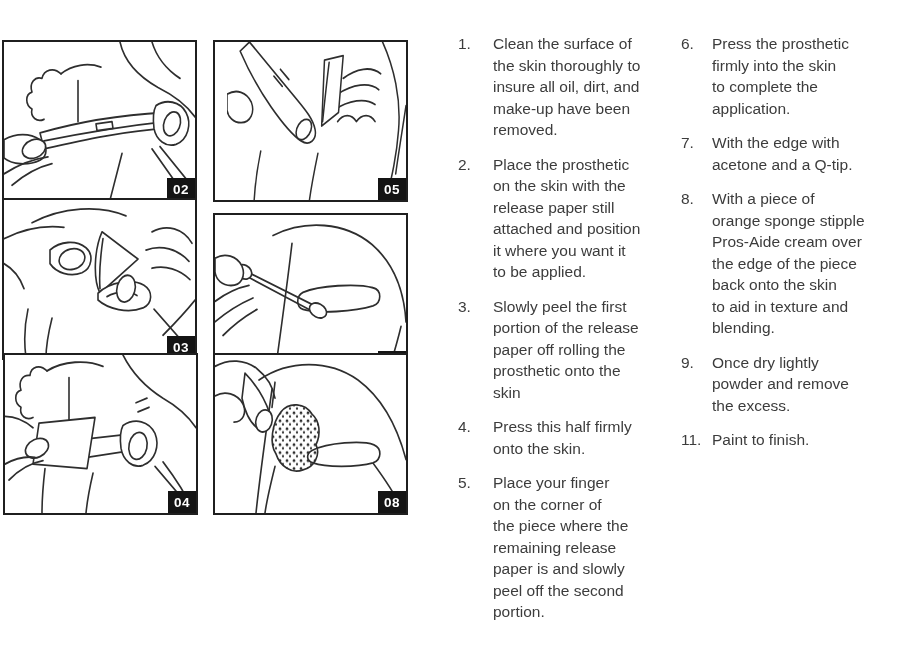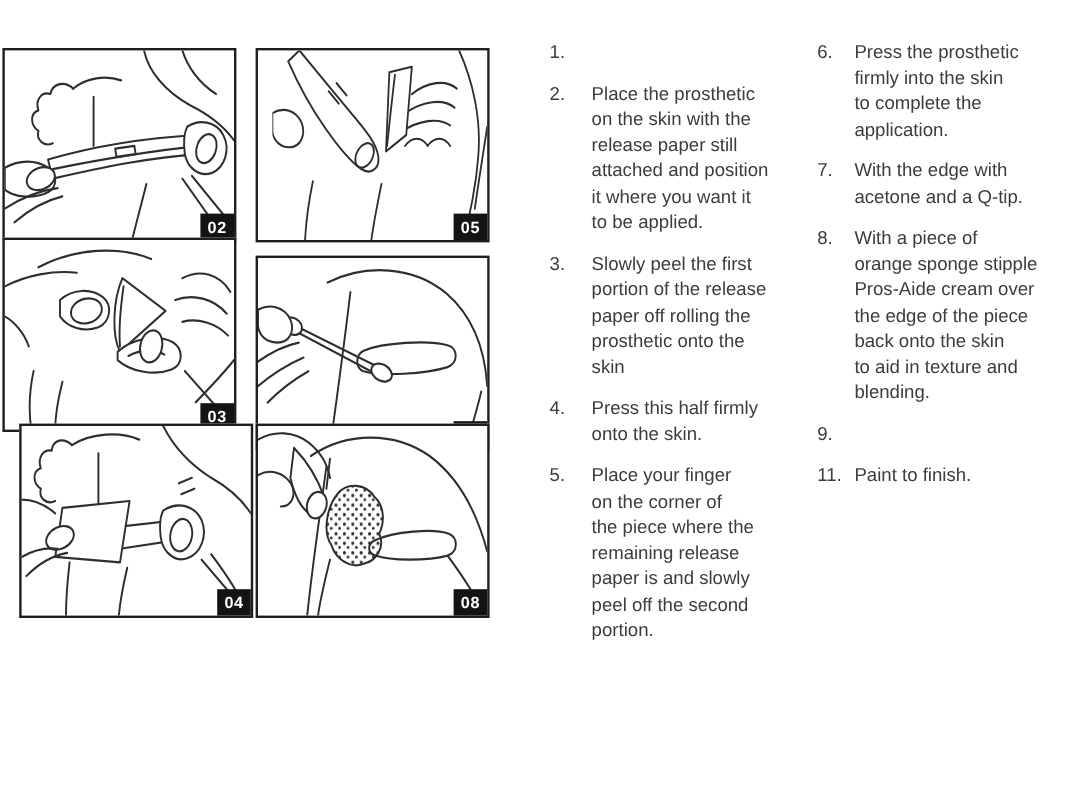--- a/index.html
+++ b/index.html
@@ -139,21 +139,21 @@
       <ellipse class="wh" cx="103" cy="84" rx="9" ry="6" transform="rotate(24 103 84)"></ellipse>
       <ellipse class="wh" cx="29" cy="50" rx="8" ry="6" transform="rotate(24 29 50)"></ellipse>
       <path class="wh" d="M0,38 C10,33 22,36 27,45 C31,54 26,62 16,62 C7,62 1,57 0,50 Z"></path>
       <path d="M0,76 C11,69 23,64 34,62"></path>
       <path d="M0,94 C12,85 25,78 38,73"></path>
       <path d="M8,106 C18,97 30,89 42,83"></path>
     </svg>
     <figcaption class="badge">07</figcaption>
   </figure>
 
-  <figure class="panel art" style="left:16px; top:353px;">
+  <figure class="panel art" style="left:3px; top:353px;">
     <svg viewBox="0 0 191 139" preserveAspectRatio="none">
       <path d="M42,14 C35,8 26,10 25,18 C18,17 13,23 16,31 C9,33 9,42 16,46 C14,53 21,58 28,55"></path>
       <path d="M42,14 C58,5 82,4 98,10"></path>
       <path d="M64,20 L64,62"></path>
       <path d="M118,0 C126,14 140,28 158,38 C174,46 185,56 191,64"></path>
       <path d="M131,42 l11,-4 M133,50 l11,-4"></path>
       <path class="wh" d="M80,74 L140,68 L142,82 L82,90 Z"></path>
       <path class="wh" d="M118,62 C130,55 144,58 150,69 C155,80 150,93 138,97 C128,100 118,93 116,82 C115,75 115,67 118,62 Z"></path>
       <ellipse class="wh" cx="133" cy="80" rx="9" ry="12" transform="rotate(14 133 80)"></ellipse>
       <path class="wh" d="M34,60 L90,55 L82,100 L28,96 Z"></path>
@@ -188,20 +188,25 @@
       <path class="wh" d="M97,84 C113,77 147,75 159,79 C167,82 167,92 158,95 C142,99 110,99 98,95 C91,93 91,87 97,84 Z"></path>
       <path class="sp" d="M66,50 C74,41 90,42 97,52 C105,58 106,70 101,79 C106,88 99,99 88,101 C77,105 65,98 61,87 C54,78 57,60 66,50 Z"></path>
       <path d="M60,98 C56,112 52,126 50,139"></path>
     </svg>
     <figcaption class="badge">08</figcaption>
   </figure>
 
   <section class="col col-1">
     <div class="item">
       <span class="num">1.</span>
+      <span class="txt">Clean the surface of
+the skin thoroughly to
+insure all oil, dirt, and
+make-up have been
+removed.</span>
     </div>
     <div class="item">
       <span class="num">2.</span>
       <span class="txt">Place the prosthetic
 on the skin with the
 release paper still
 attached and position
 it where you want it
 to be applied.</span>
     </div>
@@ -248,20 +253,23 @@
       <span class="txt">With a piece of
 orange sponge stipple
 Pros-Aide cream over
 the edge of the piece
 back onto the skin
 to aid in texture and
 blending.</span>
     </div>
     <div class="item">
       <span class="num">9.</span>
+      <span class="txt">Once dry lightly
+powder and remove
+the excess.</span>
     </div>
     <div class="item">
       <span class="num">11.</span>
       <span class="txt">Paint to finish.</span>
     </div>
   </section>
 
 </div>
 
 </body></html>

